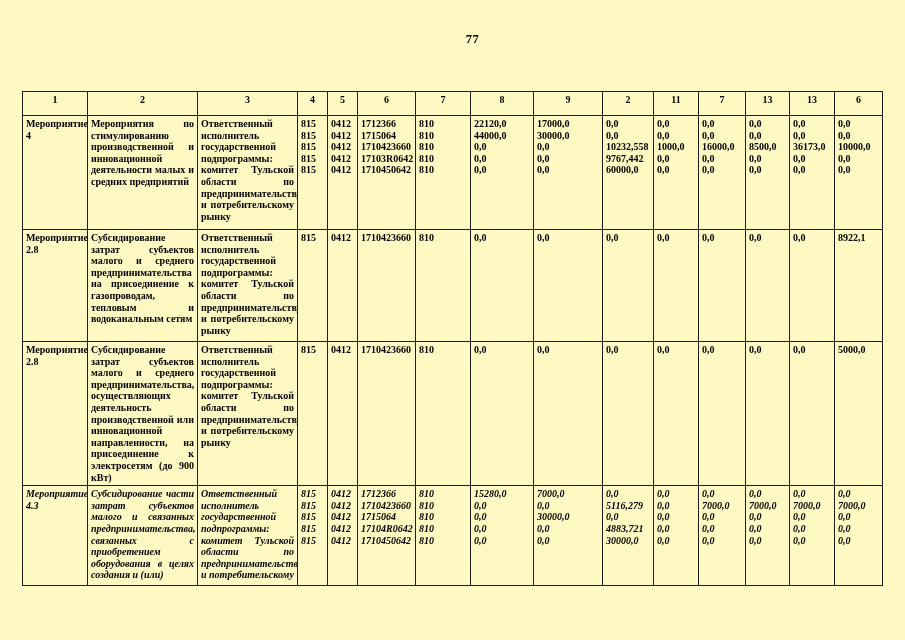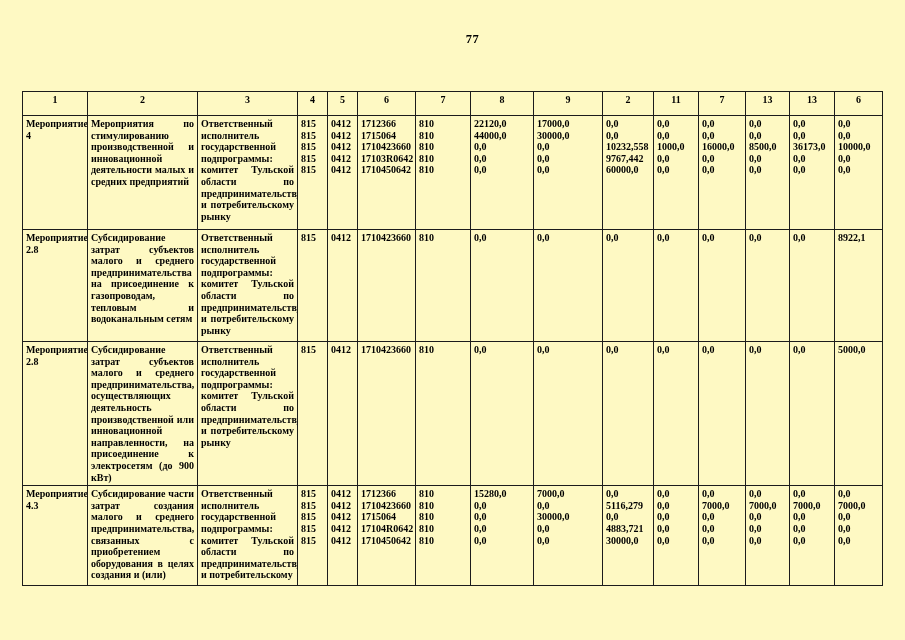--- a/index.html
+++ b/index.html
@@ -13,21 +13,21 @@
   table.doc td { border:1px solid #1c1c1c; vertical-align:top; overflow:hidden;
     font-size:10px; line-height:11.6px; font-weight:bold; padding:2px 3px; }
   td.th { text-align:center; font-weight:bold; font-size:10px; padding:6px 0 5px 0;
     vertical-align:middle; }
   td.txt { text-align:justify; }
   td.num { white-space:pre-line; padding:2px 1px; }
   tr.r-head { height:24px; }
   tr.r0 { height:114px; }
   tr.r1 { height:112px; }
   tr.r2 { height:143px; }
-  tr.r3 { height:100px; }
+  tr.r3 { height:100px;font-style:italic; }
 </style>
 </head>
 <body>
 
 <div class="page">
   <div class="page-number">77</div>
 
   <table class="doc">
     <colgroup>
       <col style="width:65px">
@@ -163,21 +163,21 @@
       <td class="num">0,0</td>
       <td class="num">0,0</td>
       <td class="num">0,0</td>
       <td class="num">0,0</td>
       <td class="num">0,0</td>
       <td class="num">5000,0</td>
     </tr>
 
     <tr class="r3">
       <td class="txt">Мероприятие 4.3</td>
-      <td class="txt">Субсидирование части затрат создания малого и среднего предпринимательства, связанных с приобретением оборудования в целях создания и (или)</td>
+      <td class="txt">Субсидирование части затрат субъектов малого и связанных предпринимательства, связанных с приобретением оборудования в целях создания и (или)</td>
       <td class="txt">Ответственный исполнитель государственной подпрограммы: комитет Тульской области по предпринимательству и потребительскому</td>
       <td class="num">815
 815
 815
 815
 815</td>
       <td class="num">0412
 0412
 0412
 0412

